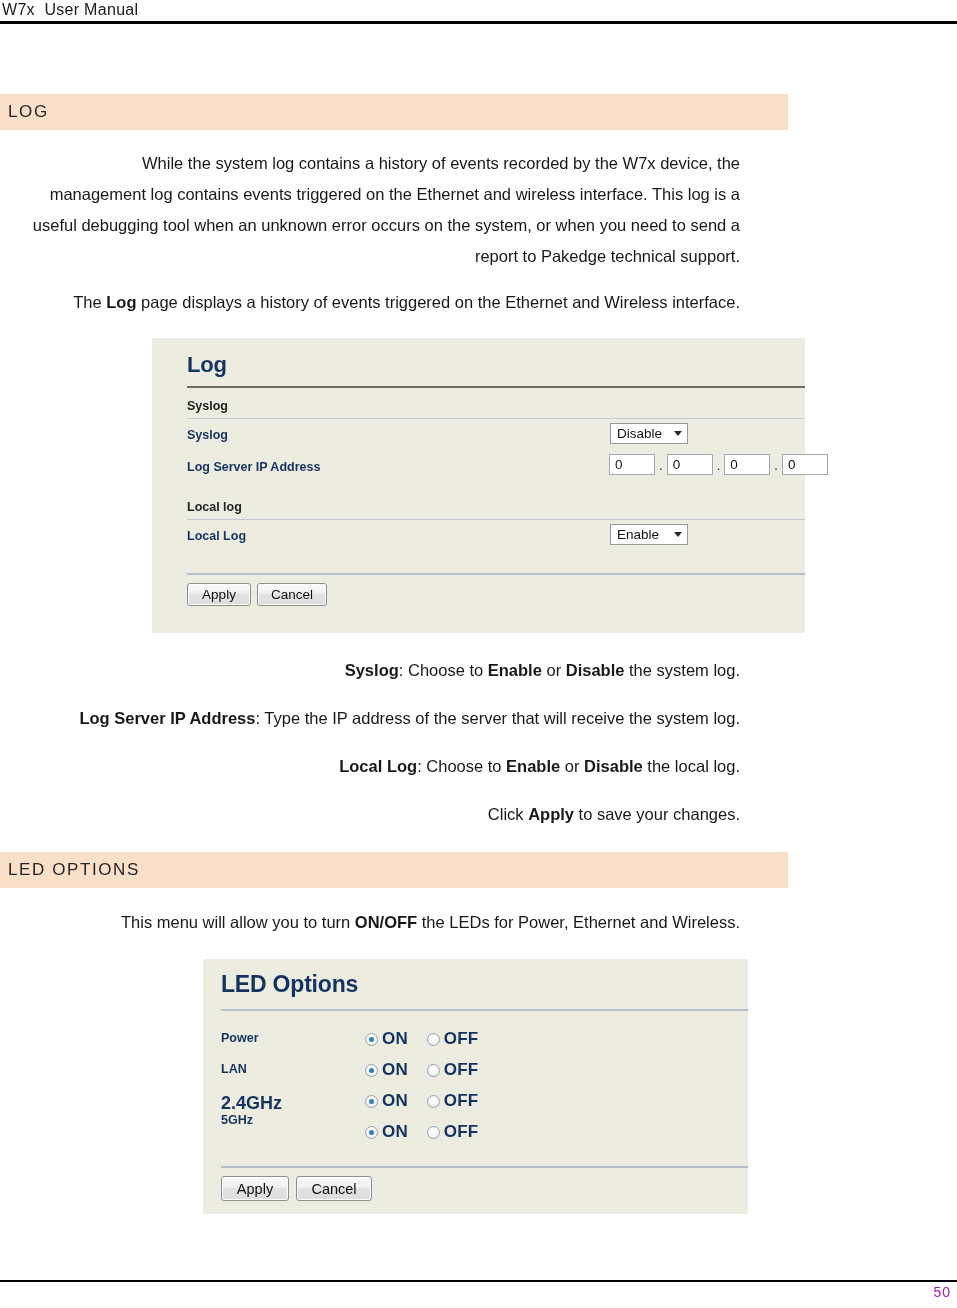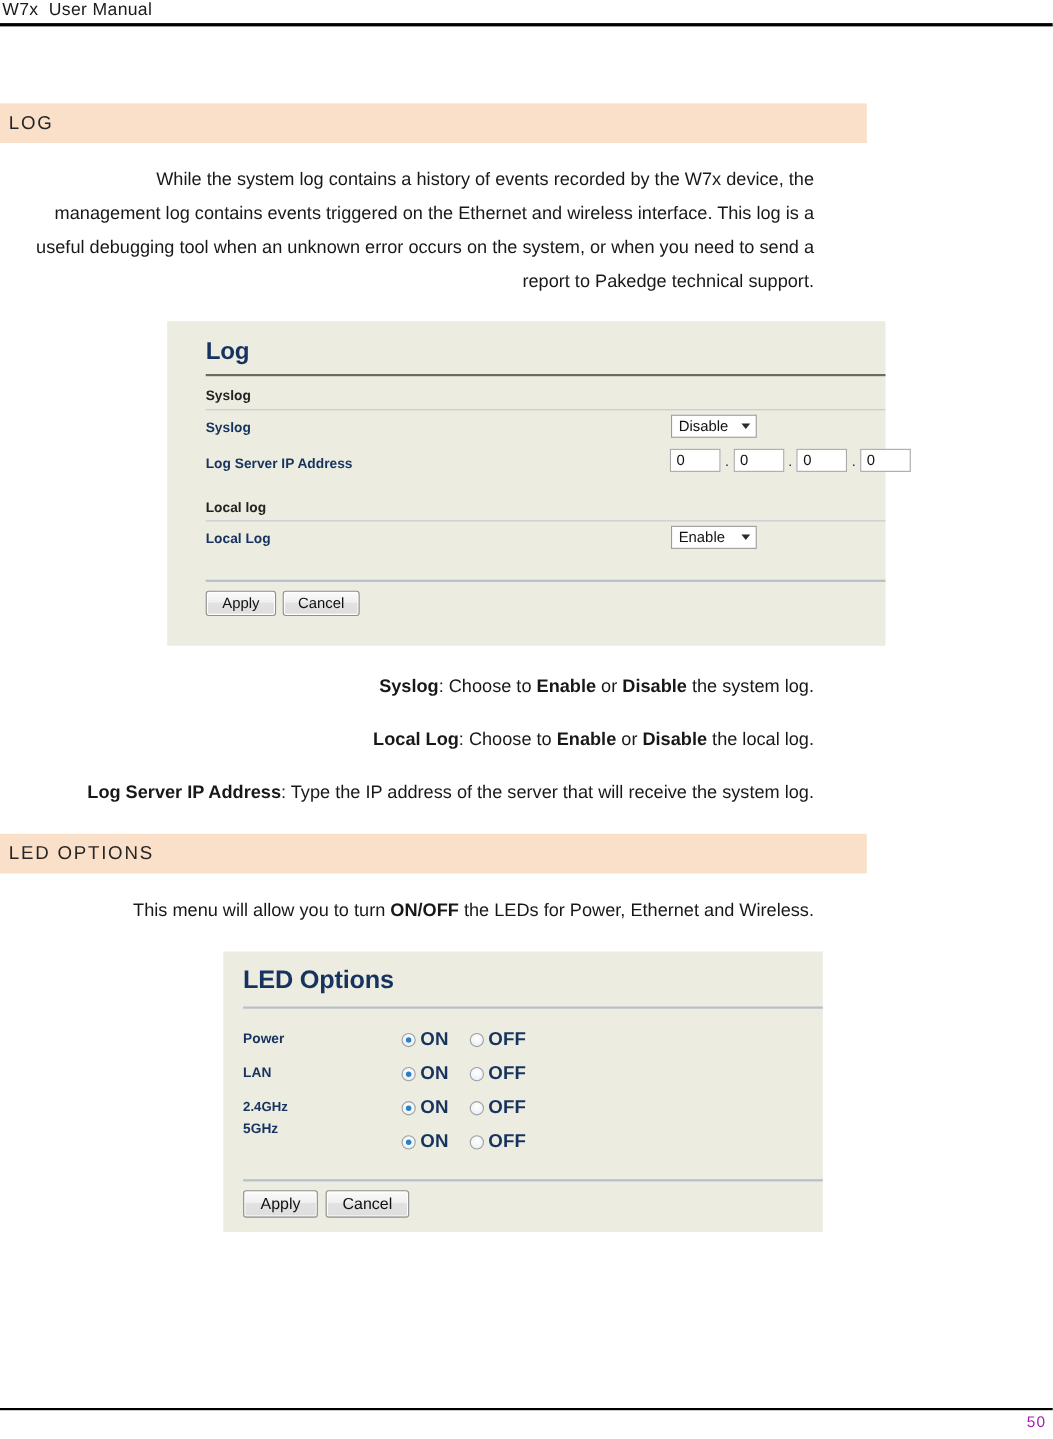--- a/index.html
+++ b/index.html
@@ -223,20 +223,23 @@
 </div>
 
 <div class="content">
 
   <div class="section-band" style="margin-top:68px;">
     <span class="section-band-text">LOG</span>
   </div>
 
   <p class="para indent" style="margin-top:18px;">While the system log contains a history of events recorded by the W7x device, the management log contains events triggered on the Ethernet and wireless interface. This log is a useful debugging tool when an unknown error occurs on the system, or when you need to send a report to Pakedge technical support.</p>
 
+  <p class="para" style="margin-top:15px;">
+    <span>The </span><b>Log</b><span> page displays a history of events triggered on the Ethernet and Wireless interface.</span>
+  </p>
 
   <div class="ui-shot" style="margin:20px 0 0 152px; width:653px; height:295px;">
 
     <div class="ui-title" style="position:absolute; left:35px; top:14px; font-size:22px;">Log</div>
     <div class="ui-rule-dark" style="position:absolute; left:35px; top:48px; width:618px;"></div>
 
     <div class="ui-group-label" style="position:absolute; left:35px; top:61px; font-size:12.5px;">Syslog</div>
     <div class="ui-rule-thin" style="position:absolute; left:35px; top:80px; width:618px;"></div>
 
     <div class="ui-field-label" style="position:absolute; left:35px; top:90px; font-size:12.5px;">Syslog</div>
@@ -268,27 +271,30 @@
     <div class="ui-rule-light" style="position:absolute; left:35px; top:235px; width:618px;"></div>
     <div class="ui-btn" style="position:absolute; left:35px; top:245px; width:64px; height:23px; font-size:13.5px;">Apply</div>
     <div class="ui-btn" style="position:absolute; left:105px; top:245px; width:70px; height:23px; font-size:13.5px;">Cancel</div>
   </div>
 
   <p class="para" style="margin-top:22px;margin-left:40px;">
     <b>Syslog</b><span>: Choose to </span><b>Enable</b><span> or </span><b>Disable</b><span> the system log.</span>
   </p>
 
   <p class="para" style="margin-top:17px;">
+    <b>Log Server IP Address</b><span>: Type the IP address of the server that will receive the system log.</span>
+  </p>
+
+  <p class="para" style="margin-top:17px;">
     <b>Local Log</b><span>: Choose to </span><b>Enable</b><span> or </span><b>Disable</b><span> the local log.</span>
   </p>
 
   <p class="para" style="margin-top:17px;">
-    <b>Log Server IP Address</b><span>: Type the IP address of the server that will receive the system log.</span>
-  </p>
-
+    <span>Click </span><b>Apply</b><span> to save your changes.</span>
+  </p>
 
   <div class="section-band" style="margin-top:22px;">
     <span class="section-band-text">LED OPTIONS</span>
   </div>
 
   <p class="para" style="margin-top:19px;padding-left:31px;">
     <span>This menu will allow you to turn </span><b>ON/OFF</b><span> the LEDs for Power, Ethernet and Wireless.</span>
   </p>
 
   <div class="ui-shot" style="margin:21px 0 0 203px; width:545px; height:255px;">
@@ -303,21 +309,21 @@
       <span class="ui-radio"></span><span class="radio-text">OFF</span>
     </div>
 
     <div class="ui-field-label" style="position:absolute; left:18px; top:103px; font-size:12.5px;text-align:center;">LAN</div>
     <div style="position:absolute; left:162px; top:101px;">
       <span class="ui-radio checked"></span><span class="radio-text">ON</span>
       <span style="display:inline-block;width:10px;"></span>
       <span class="ui-radio"></span><span class="radio-text">OFF</span>
     </div>
 
-    <div class="ui-field-label" style="position:absolute; left:18px; top:134px; font-size:12px;">2.4GHz</div>
+    <div class="ui-field-label" style="position:absolute; left:18px; top:134px; font-size:18px;">2.4GHz</div>
     <div style="position:absolute; left:162px; top:132px;">
       <span class="ui-radio checked"></span><span class="radio-text">ON</span>
       <span style="display:inline-block;width:10px;"></span>
       <span class="ui-radio"></span><span class="radio-text">OFF</span>
     </div>
 
     <div class="ui-field-label" style="position:absolute; left:18px; top:154px; font-size:12.5px;">5GHz</div>
     <div style="position:absolute; left:162px; top:163px;">
       <span class="ui-radio checked"></span><span class="radio-text">ON</span>
       <span style="display:inline-block;width:10px;"></span>

